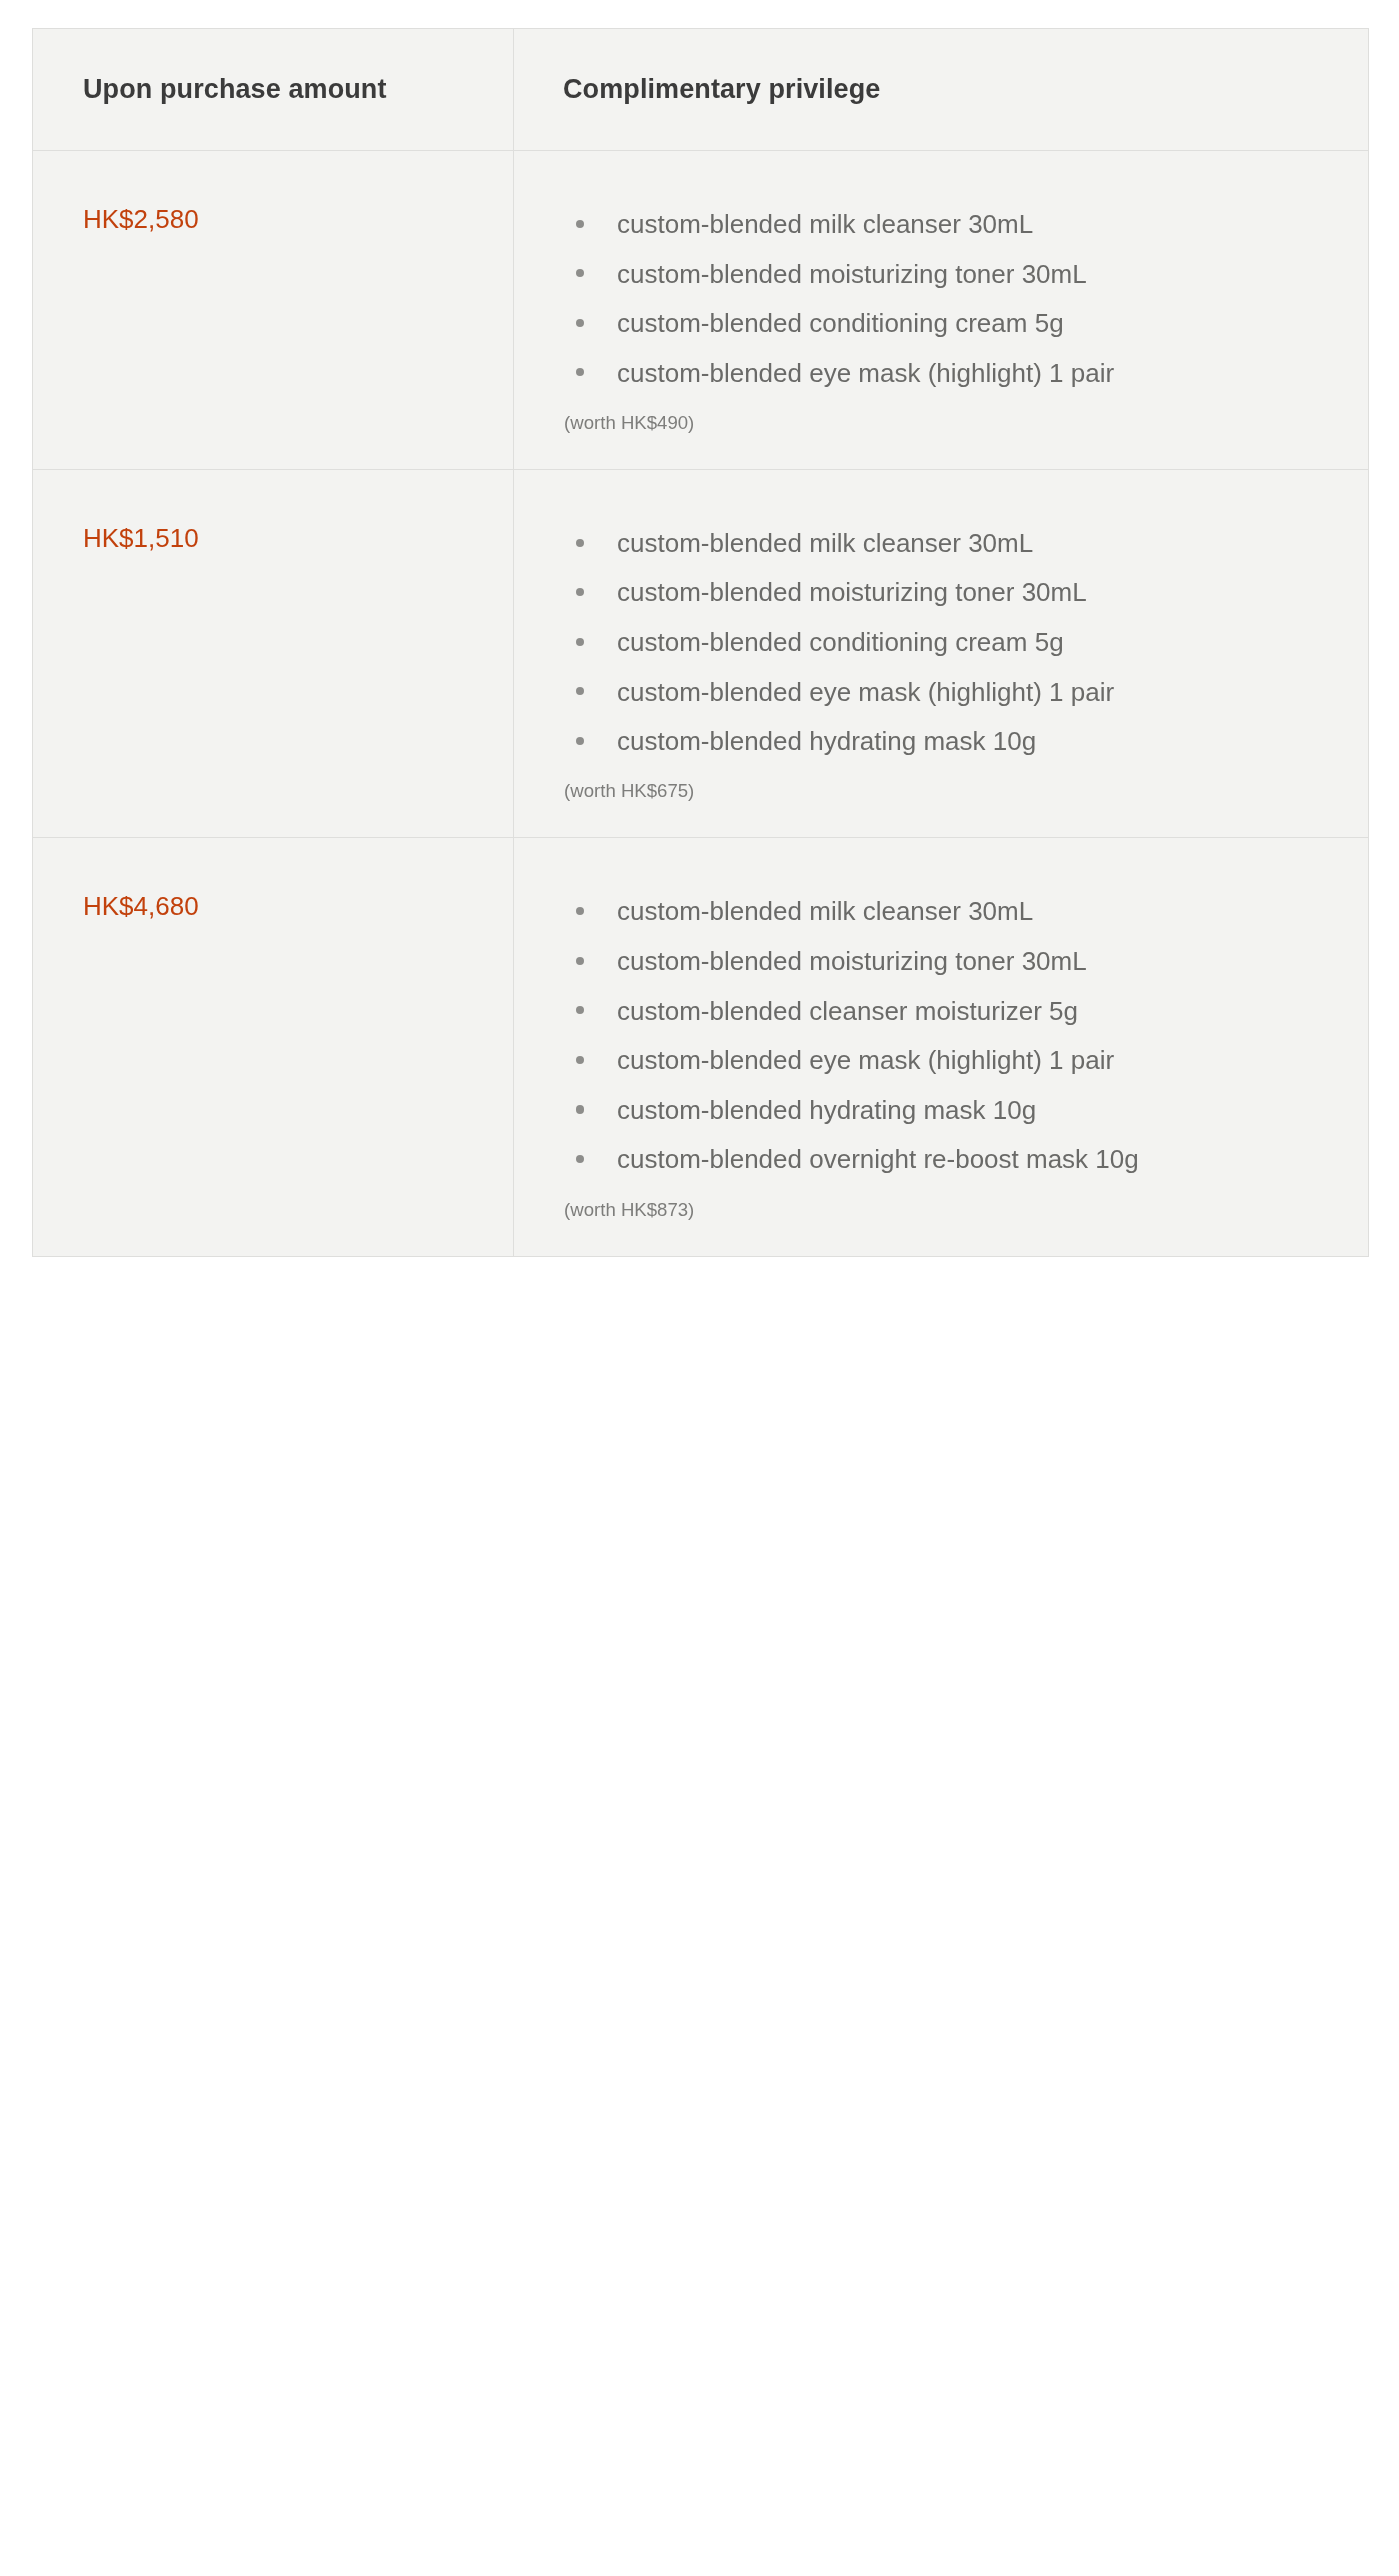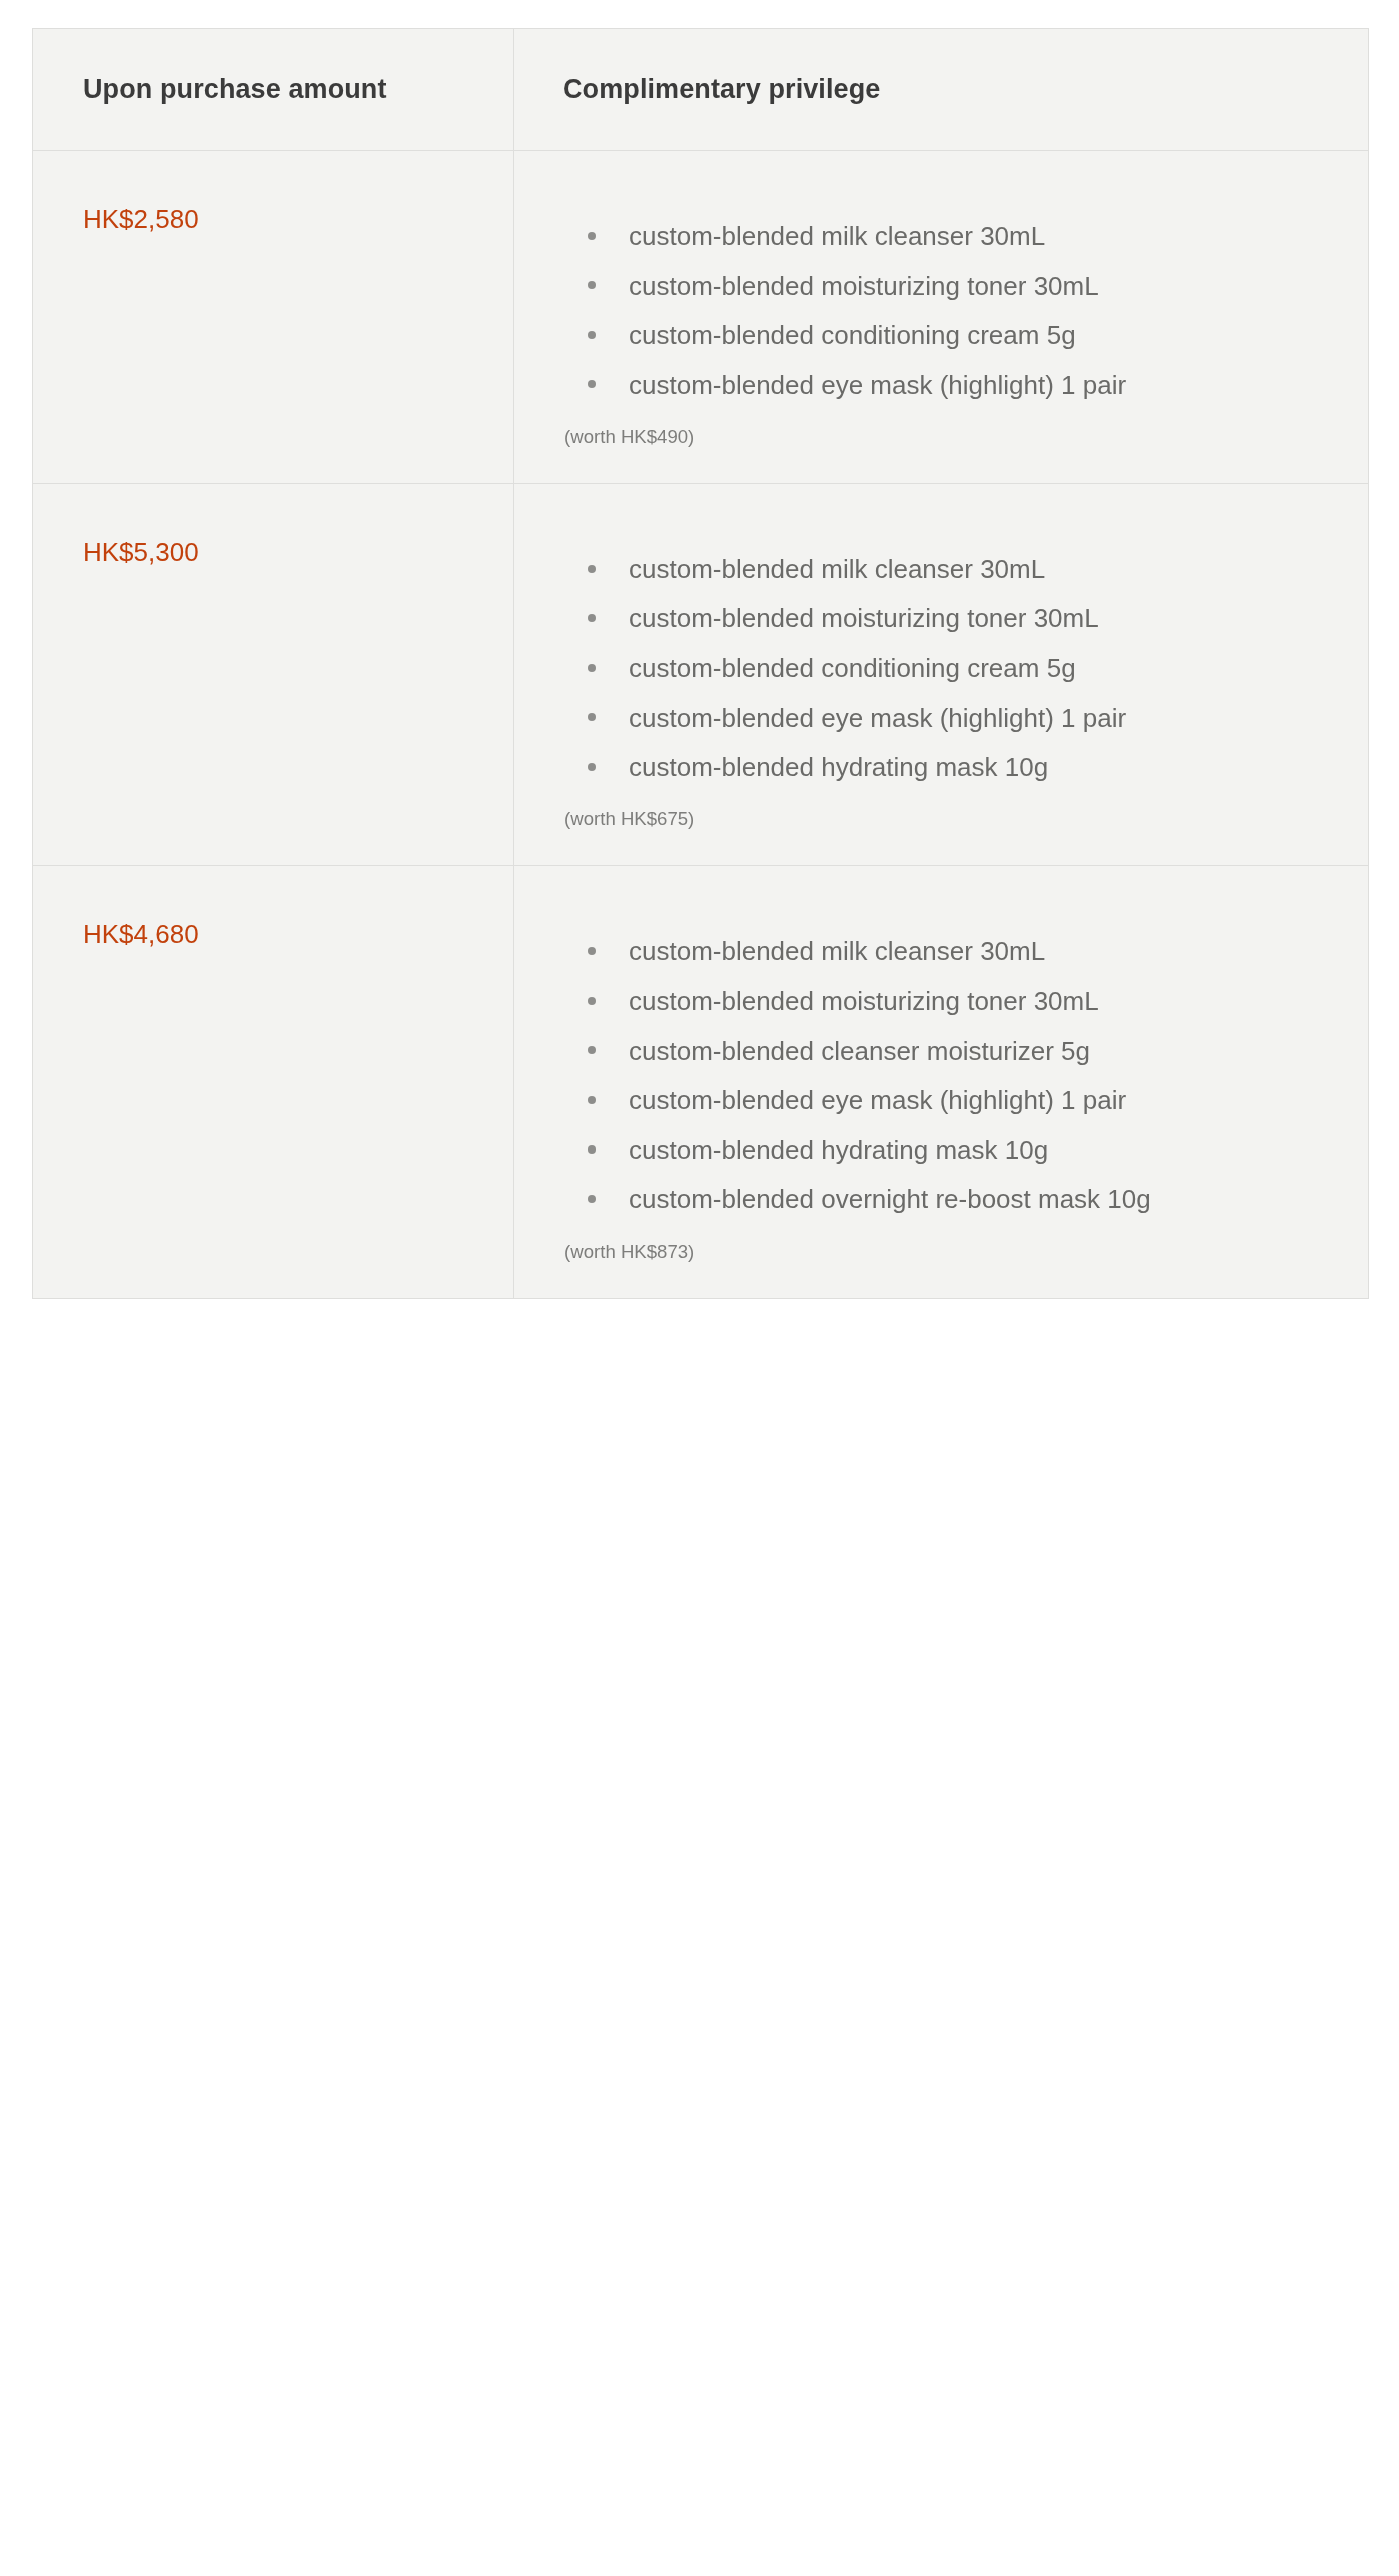--- a/index.html
+++ b/index.html
@@ -58,21 +58,21 @@
     line-height: 1.3;
     color: #c2410c;
     font-weight: 400;
   }
 
   td.privilege {
     padding: 46px 33px 33px 49px;
   }
 
   ul.items {
-    margin: 16px;
+    margin: 4px;
     padding: 0;
     list-style: none;
   }
 
   ul.items li {
     position: relative;
     padding-left: 50px;
     font-size: 26px;
     line-height: 1.78;
     color: #6a6a68;
@@ -122,21 +122,21 @@
             <li>custom-blended milk cleanser 30mL</li>
             <li>custom-blended moisturizing toner 30mL</li>
             <li>custom-blended conditioning cream 5g</li>
             <li>custom-blended eye mask (highlight) 1 pair</li>
           </ul>
           <div class="worth">(worth HK$490)</div>
         </td>
       </tr>
 
       <tr>
-        <td class="amount">HK$5,300</td>
+        <td class="amount">HK$1,510</td>
         <td class="privilege">
           <ul class="items">
             <li>custom-blended milk cleanser 30mL</li>
             <li>custom-blended moisturizing toner 30mL</li>
             <li>custom-blended conditioning cream 5g</li>
             <li>custom-blended eye mask (highlight) 1 pair</li>
             <li>custom-blended hydrating mask 10g</li>
           </ul>
           <div class="worth">(worth HK$675)</div>
         </td>

